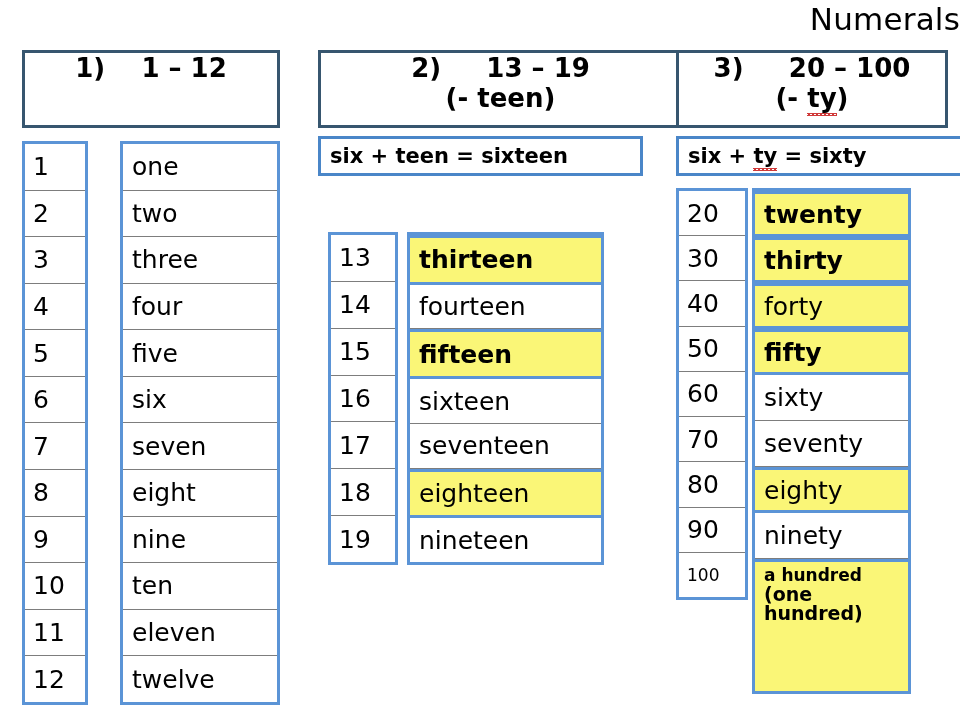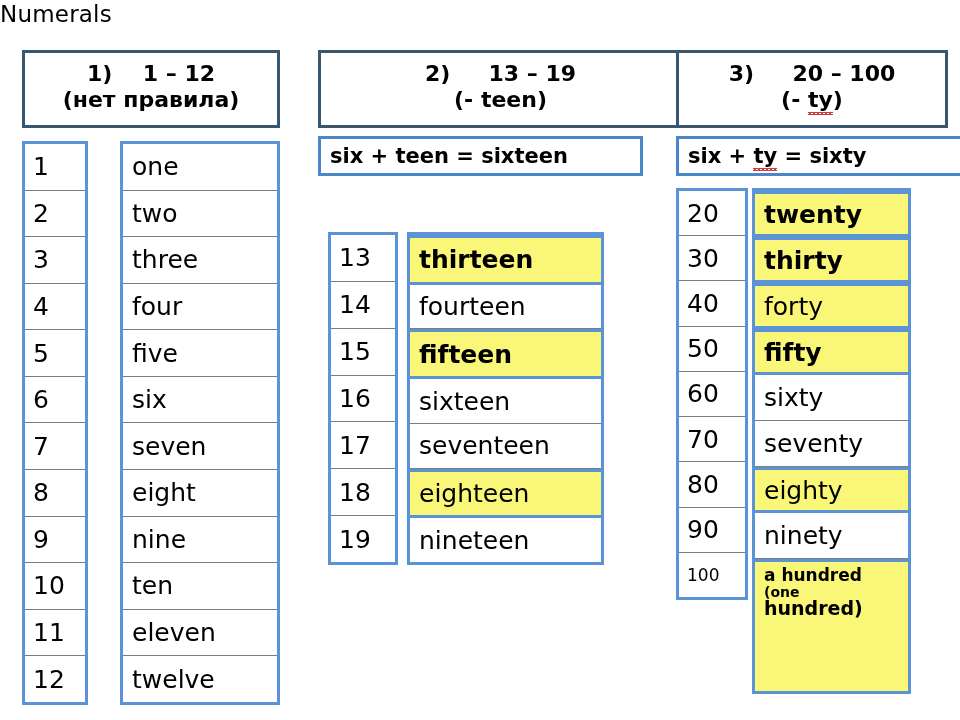--- a/index.html
+++ b/index.html
@@ -20,41 +20,41 @@
     width: 960px;
     height: 720px;
   }
 
   
   #slide-title {
     position: absolute;
     left: 0;
     top: 1px;
     width: 960px;
-    text-align: left;
-    font-size: 23px;
+    text-align: right;
+    font-size: 31px;
     font-weight: 400;
     color: #000000;
     font-family: "DejaVu Sans", sans-serif;
     letter-spacing: 0.2px;
   }
 
   
   .abs { position: absolute; box-sizing: border-box; }
 
   
   .section-header {
     border: 3px solid #37566f;
     background: #ffffff;
     text-align: center;
     font-weight: bold;
-    font-size: 22px;
+    font-size: 26px;
     line-height: 1.16;
     color: #000000;
-    padding-top: 8px;
+    padding-top: 0;
     box-sizing: border-box;
   }
   .section-header .hdr-line1 { display: block; white-space: pre; }
   .section-header .hdr-line2 { display: block; }
 
   
   .formula-box {
     border: 3px solid #4a86c8;
     background: #ffffff;
     font-weight: bold;
@@ -104,21 +104,21 @@
 
   .cell.small { font-size: 17px; }
 
   
   .cell.multiline {
     display: block;
     padding-top: 5px;
     line-height: 1.04;
   }
   .cell.multiline .ln1 { display:block; font-size: 17px; font-weight: bold; }
-  .cell.multiline .ln2 { display:block; font-size: 14px; font-weight: bold; }
+  .cell.multiline .ln2 { display:block; font-size: 19px; font-weight: bold; }
   .cell.multiline .ln3 { display:block; font-size: 19px; font-weight: bold; }
 
   
   .squiggle {
     position: relative;
     display: inline-block;
   }
   .squiggle::after {
     content: "";
     position: absolute;
@@ -135,21 +135,20 @@
 </style>
 </head>
 <body>
 
 <div id="slide">
 
   <div id="slide-title">Numerals</div>
 
   <div class="abs section-header" style="left:22px; top:50px; width:258px; height:78px;">
     <span class="hdr-line1">1)    1 – 12</span>
-    <span class="hdr-line2">(нет правила)</span>
   </div>
 
   <div class="abs tbl numtbl" style="left:22px; top:141px; width:66px; height:564px;">
     <div class="cell num-cell">1</div>
     <div class="cell num-cell">2</div>
     <div class="cell num-cell">3</div>
     <div class="cell num-cell">4</div>
     <div class="cell num-cell">5</div>
     <div class="cell num-cell">6</div>
     <div class="cell num-cell">7</div>

